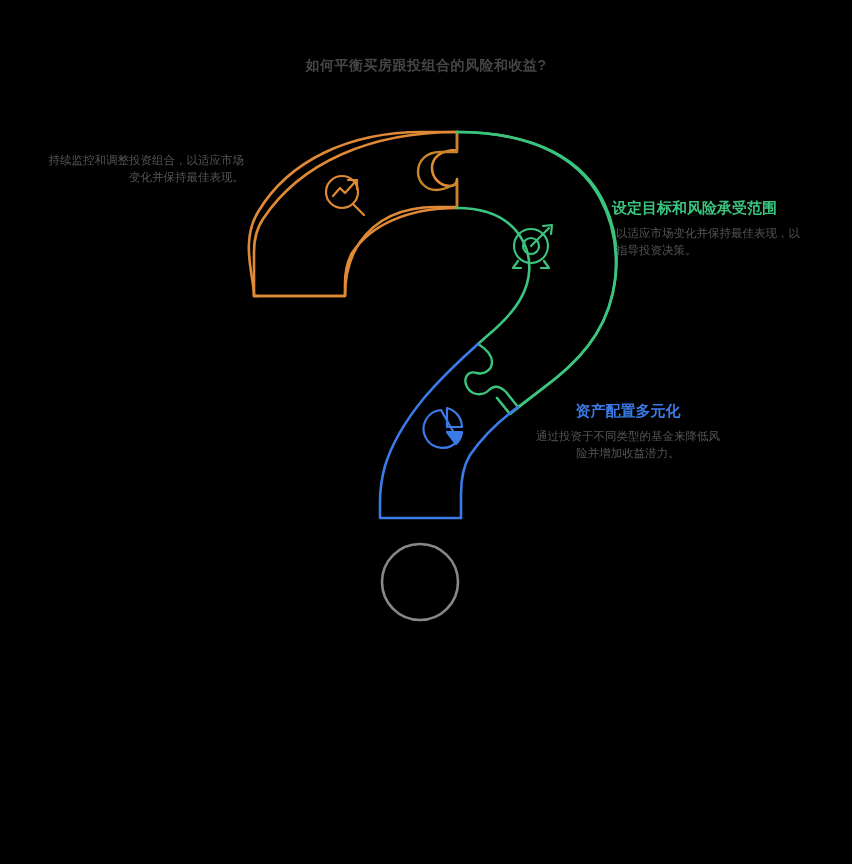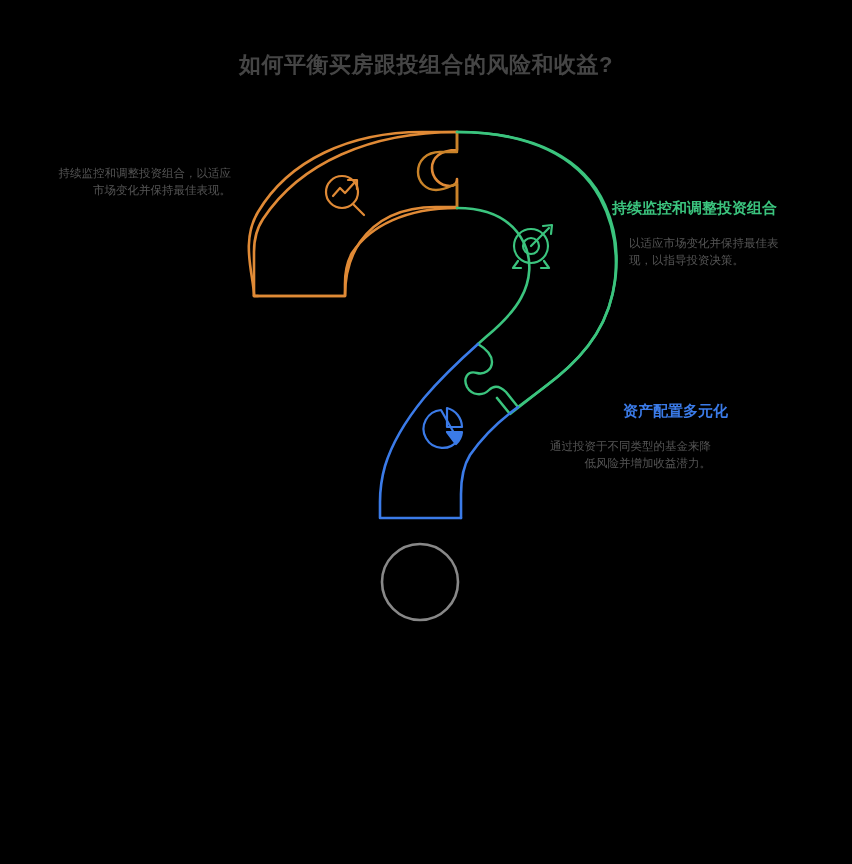--- a/index.html
+++ b/index.html
@@ -16,21 +16,21 @@
     font-family: "Liberation Sans", "DejaVu Sans", sans-serif;
   }
 
   
   #page-title {
     position: absolute;
     left: 0;
     top: 50px;
     width: 852px;
     text-align: center;
-    font-size: 22px;
+    font-size: 14px;
     font-weight: bold;
     color: #454545;
     letter-spacing: 0.5px;
     line-height: 30px;
   }
 
   
   #qmark-stage {
     position: absolute;
     left: 0;
@@ -46,21 +46,21 @@
   .block-heading {
     font-size: 15px;
     font-weight: bold;
     line-height: 21px;
     margin: 0 0 7px 0;
   }
   .block-body {
     font-size: 11.5px;
     line-height: 17px;
     color: #555555;
-    margin: 17px;
+    margin: 4px;
   }
 
   #block-left {
     left: 36px;
     top: 148px;
     width: 212px;
     text-align: right;
   }
   #block-left .block-heading { color: #E08A36; }
 
@@ -69,21 +69,21 @@
     top: 197px;
     width: 196px;
     text-align: left;
   }
   #block-right-top .block-heading { color: #3BC47E; }
 
   #block-right-bottom {
     left: 528px;
     top: 400px;
     width: 200px;
-    text-align: right;
+    text-align: center;
   }
   #block-right-bottom .block-heading { color: #3B7BE8; }
 </style>
 </head>
 <body>
 
 <div id="page">
 
   <div id="page-title">如何平衡买房跟投组合的风险和收益?</div>
 
@@ -196,21 +196,21 @@
       <path d="M 447 432 L 462 432 A 20 20 0 0 1 456 444 Z" fill="#3B7BE8" stroke="#3B7BE8"></path>
     </g>
 
   </svg>
 
   <div class="block" id="block-left">
     <p class="block-body">持续监控和调整投资组合，以适应市场变化并保持最佳表现。</p>
   </div>
 
   <div class="block" id="block-right-top">
-    <p class="block-heading">持续监控和调整投资组合</p>
+    <p class="block-heading">设定目标和风险承受范围</p>
     <p class="block-body">以适应市场变化并保持最佳表现，以指导投资决策。</p>
   </div>
 
   <div class="block" id="block-right-bottom">
     <p class="block-heading">资产配置多元化</p>
     <p class="block-body">通过投资于不同类型的基金来降低风险并增加收益潜力。</p>
   </div>
 
 </div>
 

